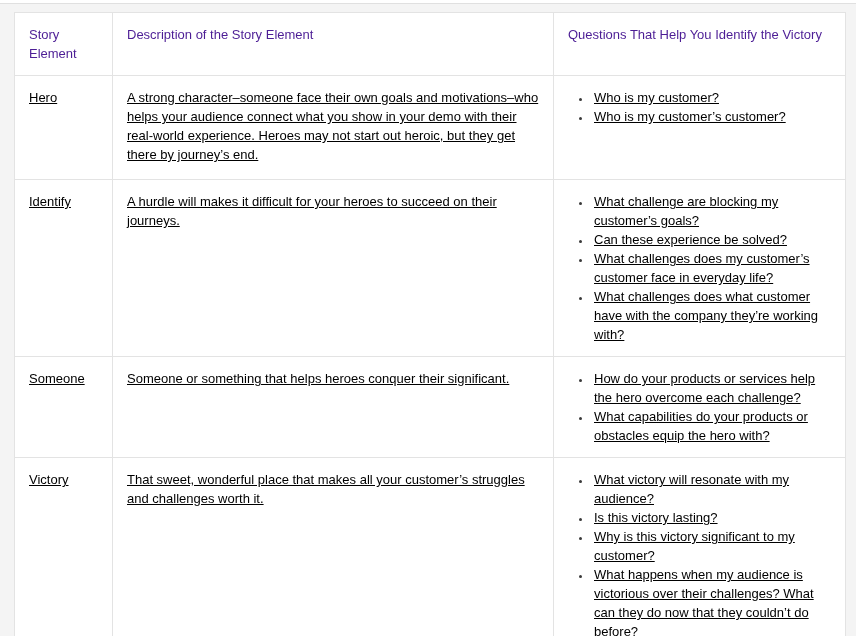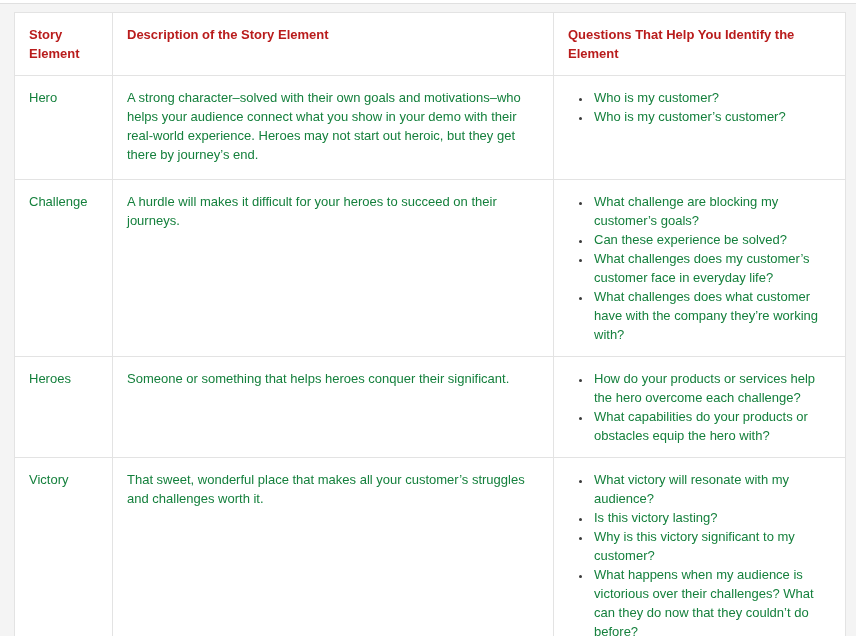--- a/index.html
+++ b/index.html
@@ -30,26 +30,27 @@
   col.c-questions{ width: 292px; }
   th, td {
     border: 1px solid #e3e3e3;
     vertical-align: top;
     text-align: left;
     padding: 12px 14px 12px 14px;
     font-size: 13px;
     line-height: 19px;
   }
   th {
-    color: #b91c1c;
-    font-weight: bold;
+    color: #4c1d95;
+    font-weight: normal;
   }
   td {
-    color: #15803d;
+    color: #000000;
     font-weight: normal;
+    text-decoration: underline;
   }
   tr.row-header   { height: 61px; }
   tr.row-hero     { height: 104px; }
   tr.row-challenge{ height: 164px; }
   tr.row-helper   { height: 100px; }
   tr.row-victory  { height: 180px; }
   ul.q-list {
     margin: 0;
     padding-left: 24px;
     list-style-type: disc;
@@ -71,48 +72,48 @@
   <table class="story-table">
     <colgroup>
       <col class="c-element">
       <col class="c-desc">
       <col class="c-questions">
     </colgroup>
     <thead>
       <tr class="row-header">
         <th>Story Element</th>
         <th>Description of the Story Element</th>
-        <th>Questions That Help You Identify the Element</th>
+        <th>Questions That Help You Identify the Victory</th>
       </tr>
     </thead>
     <tbody>
       <tr class="row-hero">
         <td>Hero</td>
-        <td>A strong character–solved with their own goals and motivations–who helps your audience connect what you show in your demo with their real-world experience. Heroes may not start out heroic, but they get there by journey’s end.</td>
+        <td>A strong character–someone face their own goals and motivations–who helps your audience connect what you show in your demo with their real-world experience. Heroes may not start out heroic, but they get there by journey’s end.</td>
         <td>
           <ul class="q-list">
             <li>Who is my customer?</li>
             <li>Who is my customer’s customer?</li>
           </ul>
         </td>
       </tr>
       <tr class="row-challenge">
-        <td>Challenge</td>
+        <td>Identify</td>
         <td>A hurdle will makes it difficult for your heroes to succeed on their journeys.</td>
         <td>
           <ul class="q-list">
             <li>What challenge are blocking my customer’s goals?</li>
             <li>Can these experience be solved?</li>
             <li>What challenges does my customer’s customer face in everyday life?</li>
             <li>What challenges does what customer have with the company they’re working with?</li>
           </ul>
         </td>
       </tr>
       <tr class="row-helper">
-        <td>Heroes</td>
+        <td>Someone</td>
         <td>Someone or something that helps heroes conquer their significant.</td>
         <td>
           <ul class="q-list">
             <li>How do your products or services help the hero overcome each challenge?</li>
             <li>What capabilities do your products or obstacles equip the hero with?</li>
           </ul>
         </td>
       </tr>
       <tr class="row-victory">
         <td>Victory</td>

